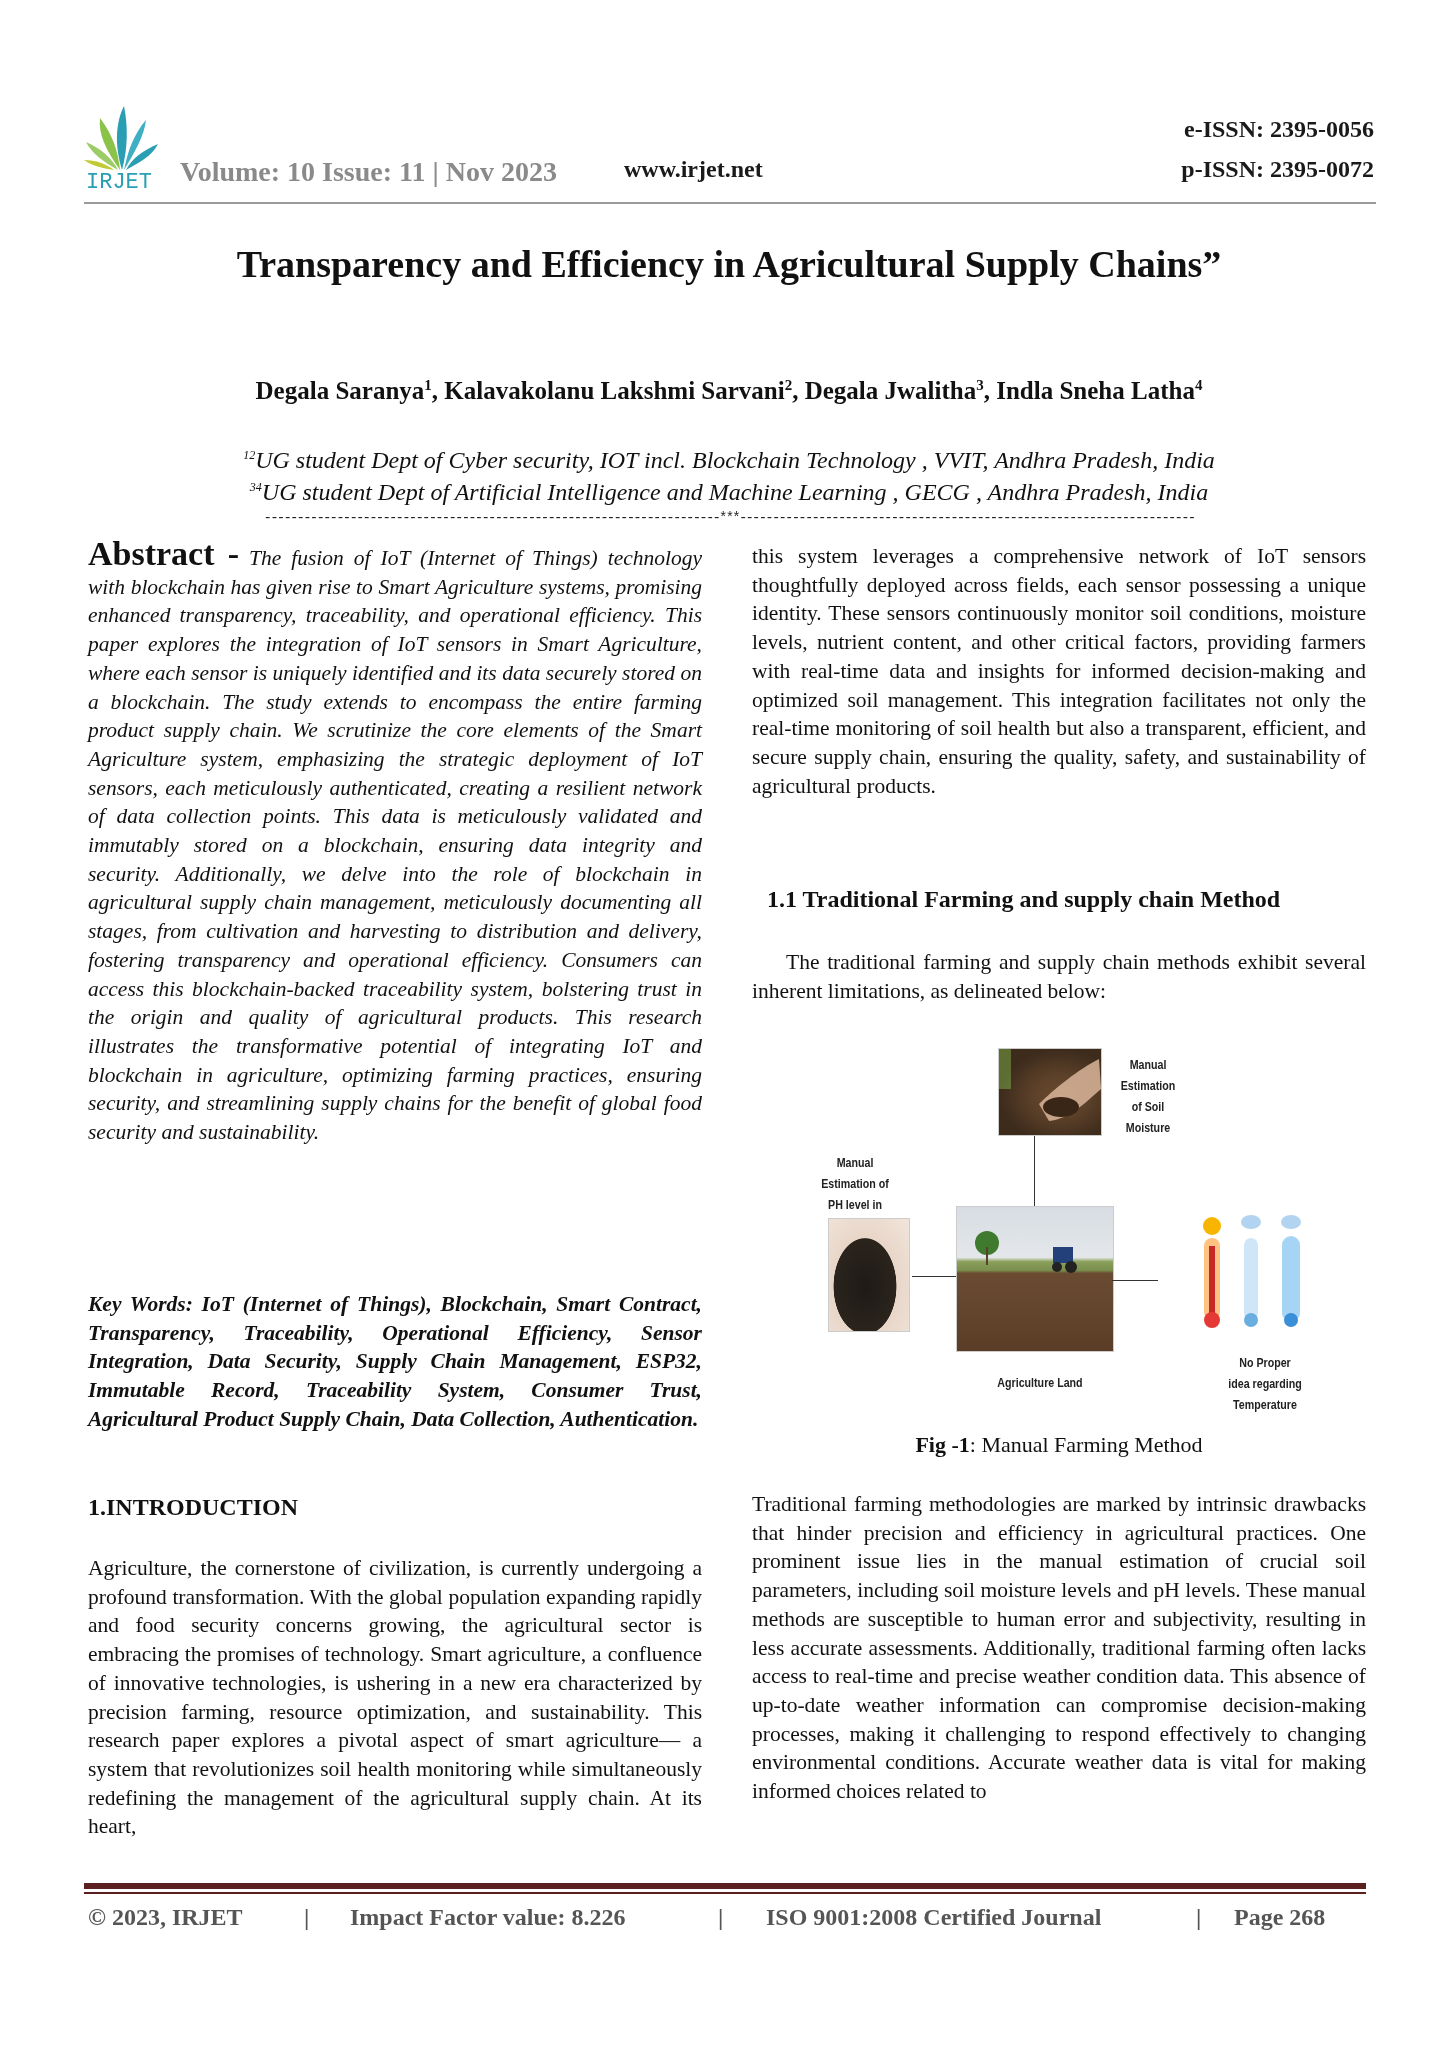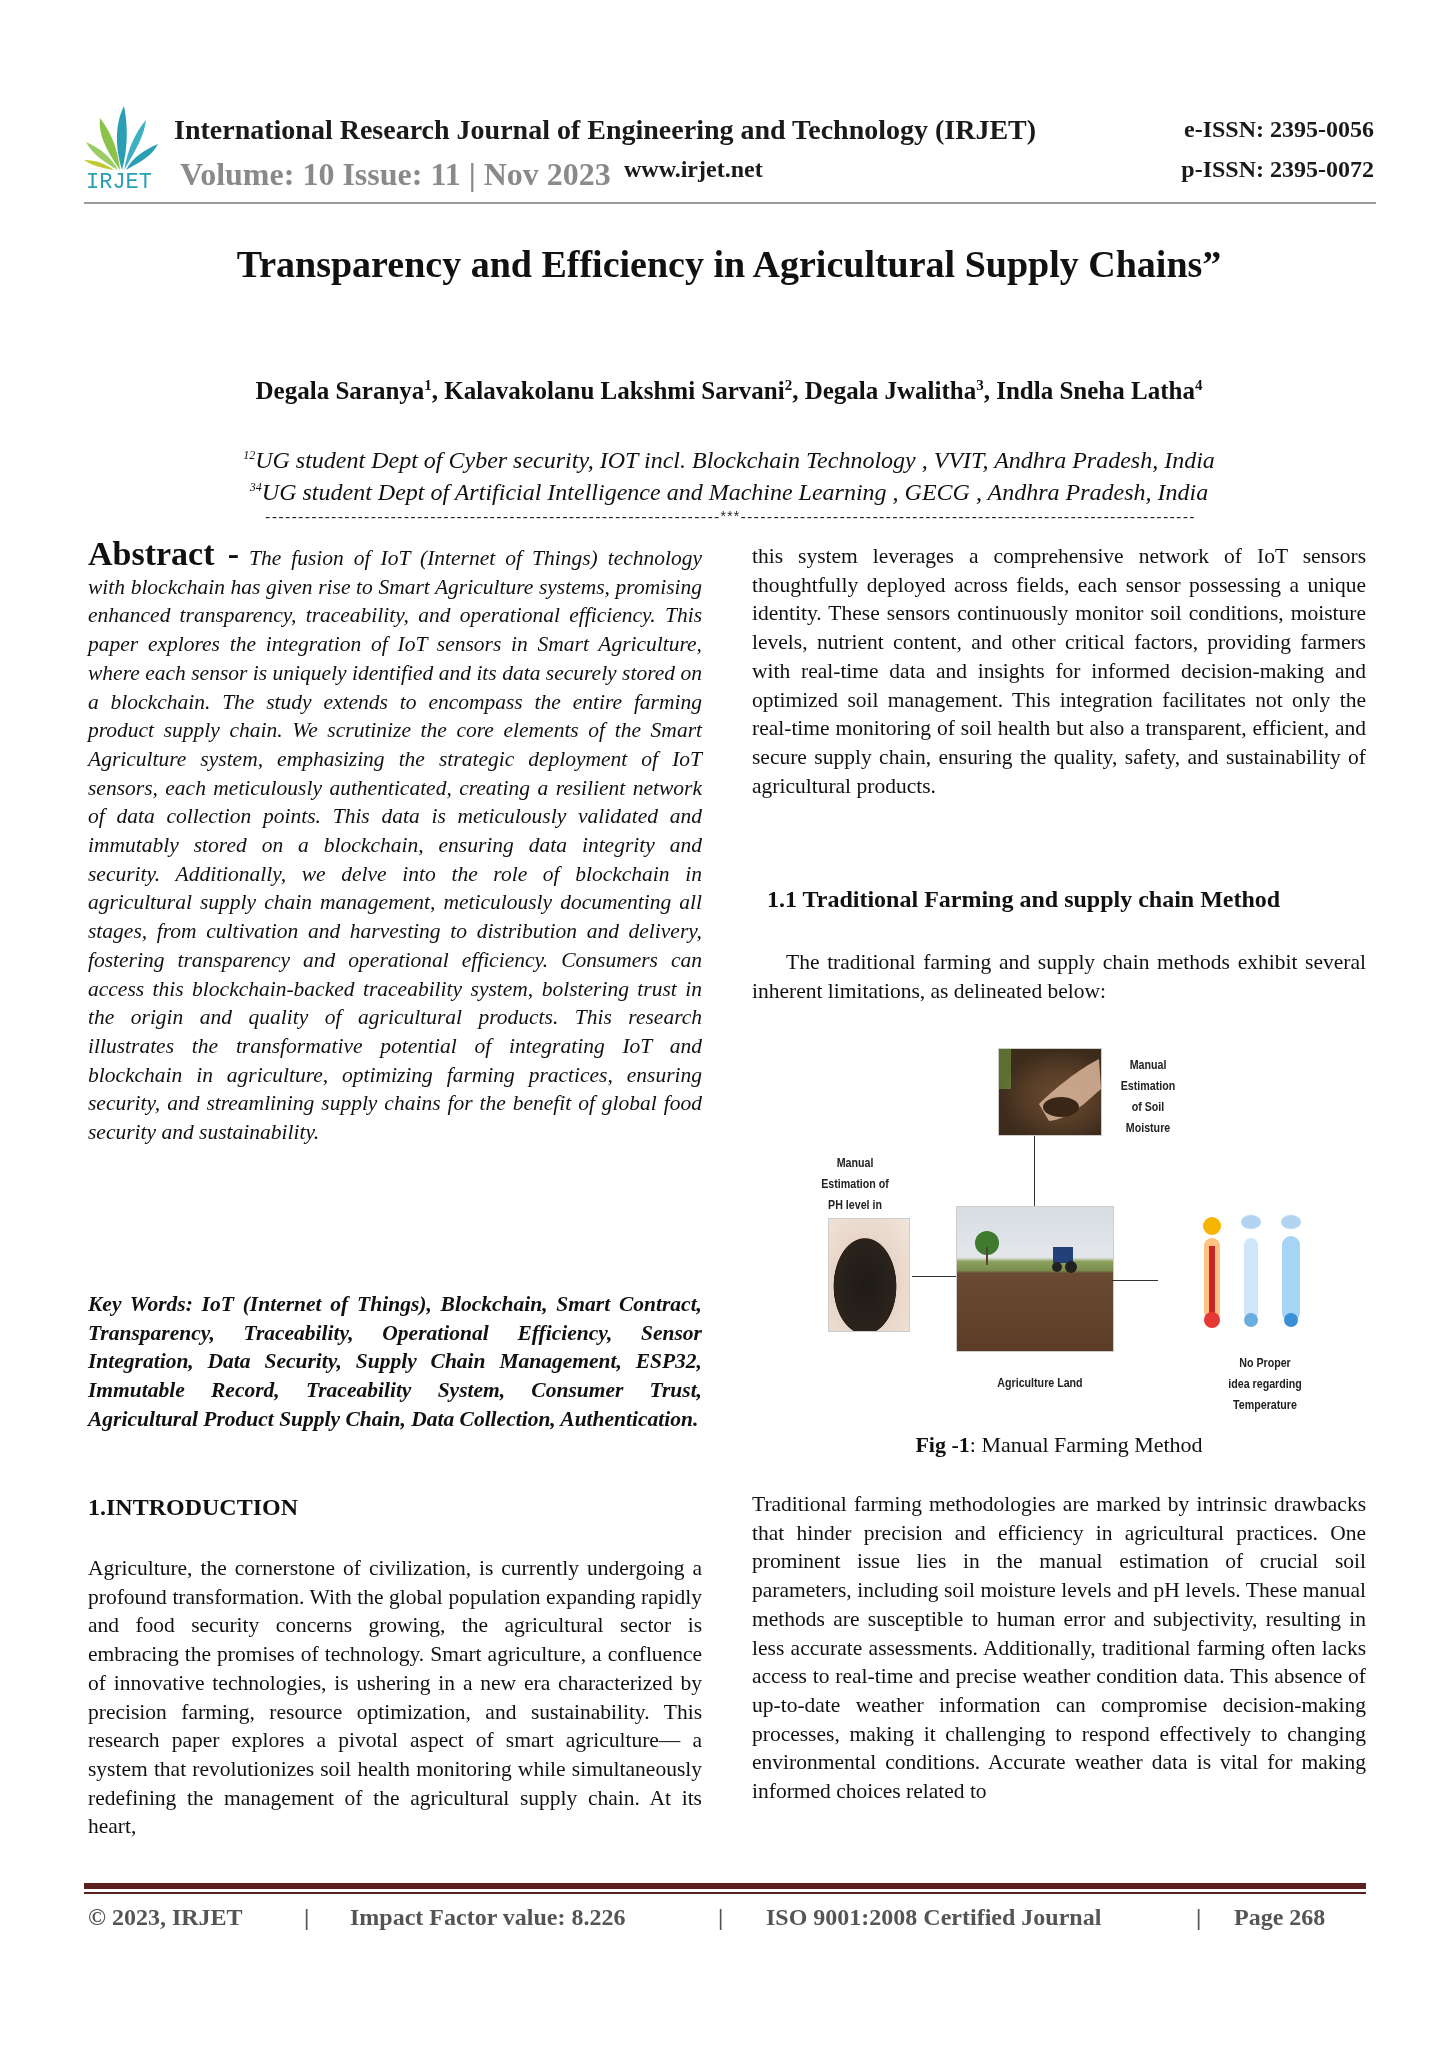--- a/index.html
+++ b/index.html
@@ -2,21 +2,21 @@
 <html><head>
 <meta charset="utf-8">
 <style>
   html, body { margin: 0; padding: 0; background: #ffffff; }
   body { width: 1447px; height: 2048px; position: relative; overflow: hidden; font-family: "DejaVu Serif", "Liberation Serif", serif; color: #111; }
 
   .header { position: absolute; left: 84px; top: 100px; width: 1290px; height: 104px; }
   .logo { position: absolute; left: 0; top: 4px; width: 76px; height: 86px; }
   .logo-word { position: absolute; left: 2px; top: 66px; font-family: Liberation Mono, monospace; font-size: 22px; color: #2a9fb3; letter-spacing: 0px; text-align: right; }
   .journal-title { position: absolute; left: 90px; top: 14px; font-family: "Liberation Serif", serif; font-weight: bold; font-size: 28px; color: #1a1a1a; white-space: nowrap; }
-  .volume { position: absolute; left: 96px; top: 56px; font-family: "Liberation Serif", serif; font-weight: bold; font-size: 32px; color: #8a8a8a; white-space: nowrap; }
+  .volume { position: absolute; left: 96px; top: 56px; font-family: "Liberation Serif", serif; font-weight: bold; font-size: 28px; color: #8a8a8a; white-space: nowrap; }
   .website { position: absolute; left: 540px; top: 56px; font-family: "Liberation Serif", serif; font-weight: bold; font-size: 24px; color: #1a1a1a; text-align: right; }
   .eissn { position: absolute; right: 0; top: 16px; font-family: "Liberation Serif", serif; font-weight: bold; font-size: 24px; color: #1a1a1a; }
   .pissn { position: absolute; right: 0; top: 56px; font-family: "Liberation Serif", serif; font-weight: bold; font-size: 24px; color: #1a1a1a; }
   .header-rule { position: absolute; left: 84px; top: 202px; width: 1292px; height: 2px; background: #9a9a9a; }
 
   .title { position: absolute; left: 84px; top: 238px; width: 1290px; text-align: center; font-family: "Liberation Serif", serif; font-weight: bold; font-size: 38px; line-height: 52px; color: #111; }
   .authors { position: absolute; left: 84px; top: 377px; width: 1290px; text-align: center; font-family: "Liberation Serif", serif; font-weight: bold; font-size: 25px; }
   .authors sup { font-size: 15px; }
   .affil { position: absolute; left: 84px; width: 1290px; text-align: center; font-family: "Liberation Serif", serif; font-style: italic; font-size: 24px; }
   .affil sup { font-size: 12px; }
@@ -60,21 +60,20 @@
     <svg width="76" height="70" viewBox="0 0 76 70">
       <path d="M38 66 C 30 40, 32 18, 40 2 C 44 22, 44 44, 38 66 Z" fill="#2a9fb3"></path>
       <path d="M36 66 C 22 46, 14 30, 16 14 C 28 30, 34 46, 36 66 Z" fill="#8bc34a"></path>
       <path d="M40 66 C 52 46, 60 32, 62 16 C 50 30, 44 46, 40 66 Z" fill="#3fb0c4"></path>
       <path d="M34 66 C 20 58, 8 50, 2 38 C 16 44, 28 54, 34 66 Z" fill="#9ccc65"></path>
       <path d="M42 66 C 56 58, 68 52, 74 40 C 60 46, 48 54, 42 66 Z" fill="#2a9fb3"></path>
       <path d="M30 66 C 18 64, 8 62, 0 56 C 12 56, 22 60, 30 66 Z" fill="#c0ca33"></path>
     </svg>
     <div class="logo-word">IRJET</div>
   </div>
-  <div class="journal-title">International Research Journal of Engineering and Technology (IRJET)</div>
   <div class="volume">Volume: 10 Issue: 11 | Nov 2023</div>
   <div class="website">www.irjet.net</div>
   <div class="eissn">e-ISSN: 2395-0056</div>
   <div class="pissn">p-ISSN: 2395-0072</div>
 </div>
 <div class="header-rule"></div>
 
 <div class="title">
   <div>Transparency and Efficiency in Agricultural Supply Chains”</div>
 </div>

